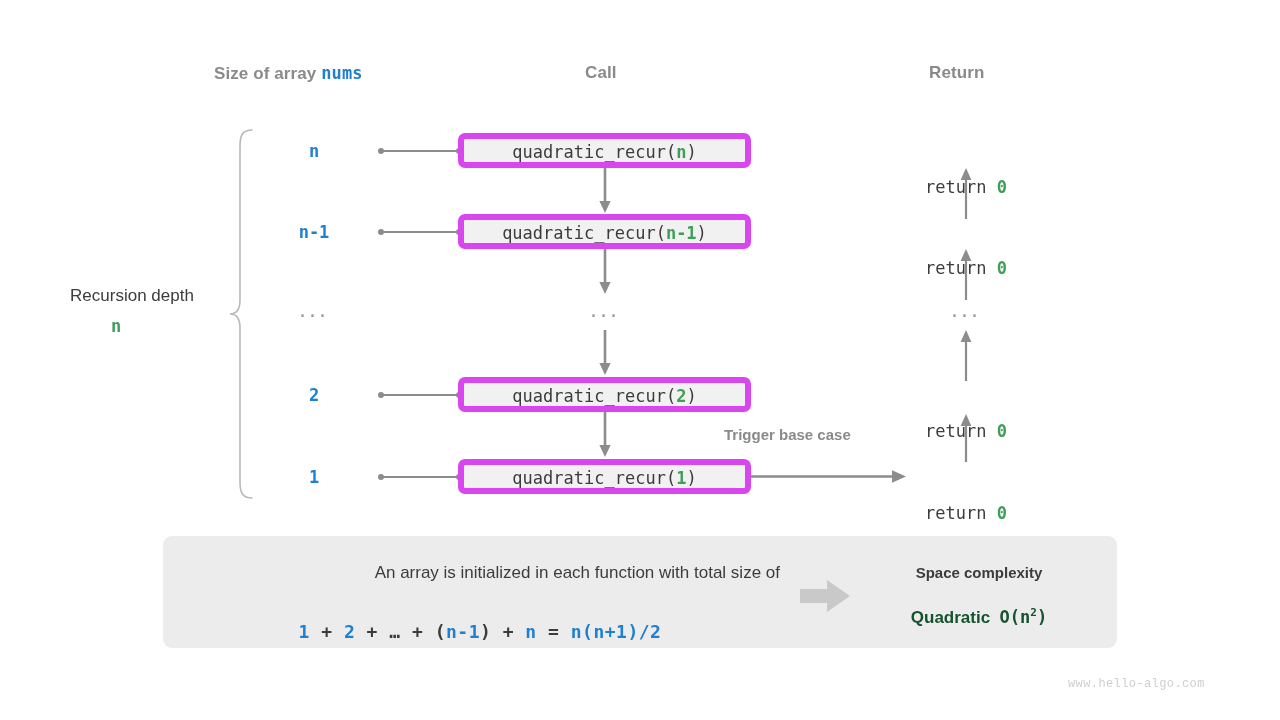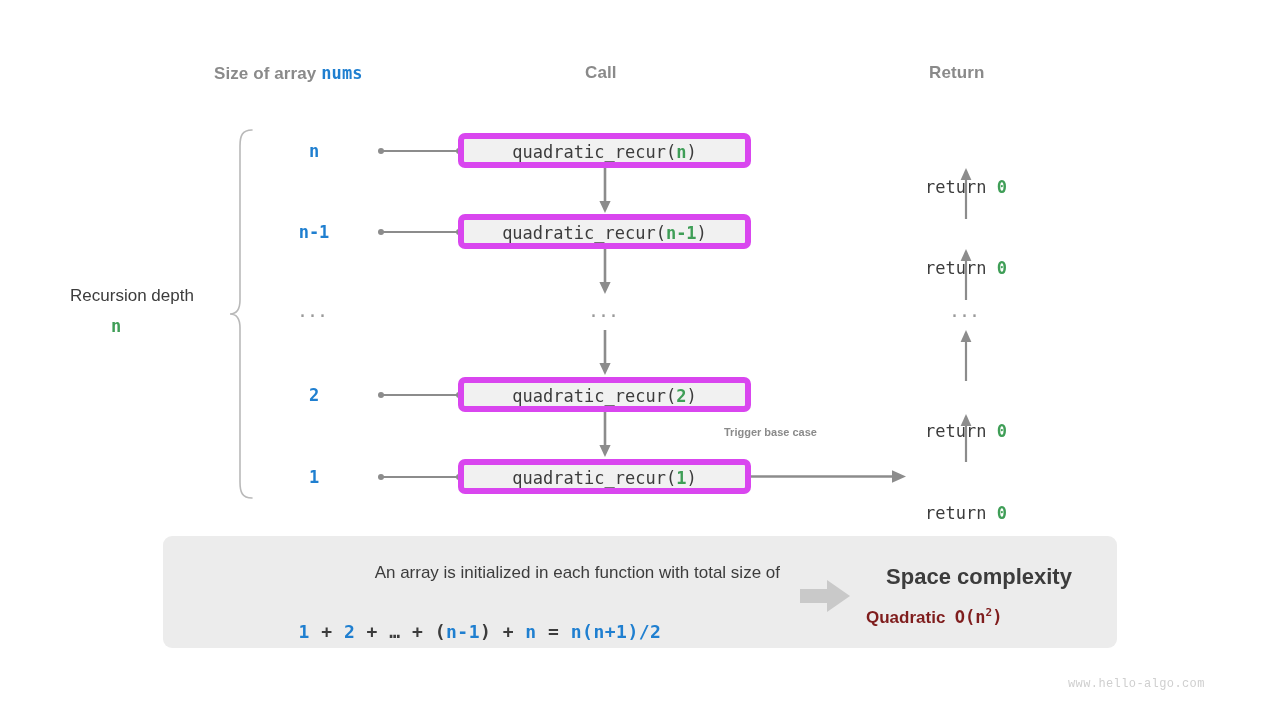--- a/index.html
+++ b/index.html
@@ -97,21 +97,21 @@
 
   
   .conn { height: 2px; background: #8c8c8c; }
   .conn-dot {
     width: 6px; height: 6px; border-radius: 50%;
     background: #8c8c8c;
   }
 
   
   .trigger-label {
-    font-size: 11px;
+    font-size: 15px;
     font-weight: bold;
     color: #8a8a8a;
     white-space: nowrap;
   }
 
   
   .summary {
     background: #ececec;
     border-radius: 9px;
   }
@@ -125,30 +125,31 @@
     font-family: "DejaVu Sans Mono", monospace;
     font-size: 18px;
     font-weight: bold;
     color: #3c3c3c;
     text-align: center;
     white-space: nowrap;
     letter-spacing: .5px;
   }
   .formula .b { color: #1f7fd0; }
   .sum-title {
-    font-size: 22px;
+    font-size: 15px;
     font-weight: bold;
     color: #3c3c3c;
     text-align: center;
     white-space: nowrap;
   }
   .sum-value {
     font-size: 17px;
     font-weight: bold;
-    color: #7f1d1d;
+    color: #14532d;
+    text-align: center;
     white-space: nowrap;
   }
   .sum-value .mono {
     font-family: "DejaVu Sans Mono", monospace;
     font-weight: bold;
   }
   .sum-value sup { font-size: 11px; }
 
   
   .watermark {

